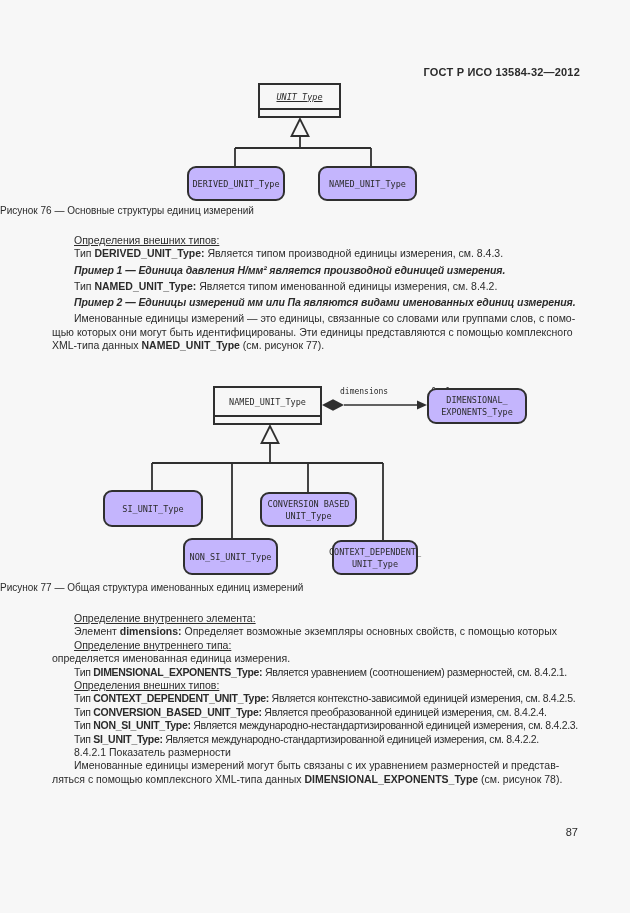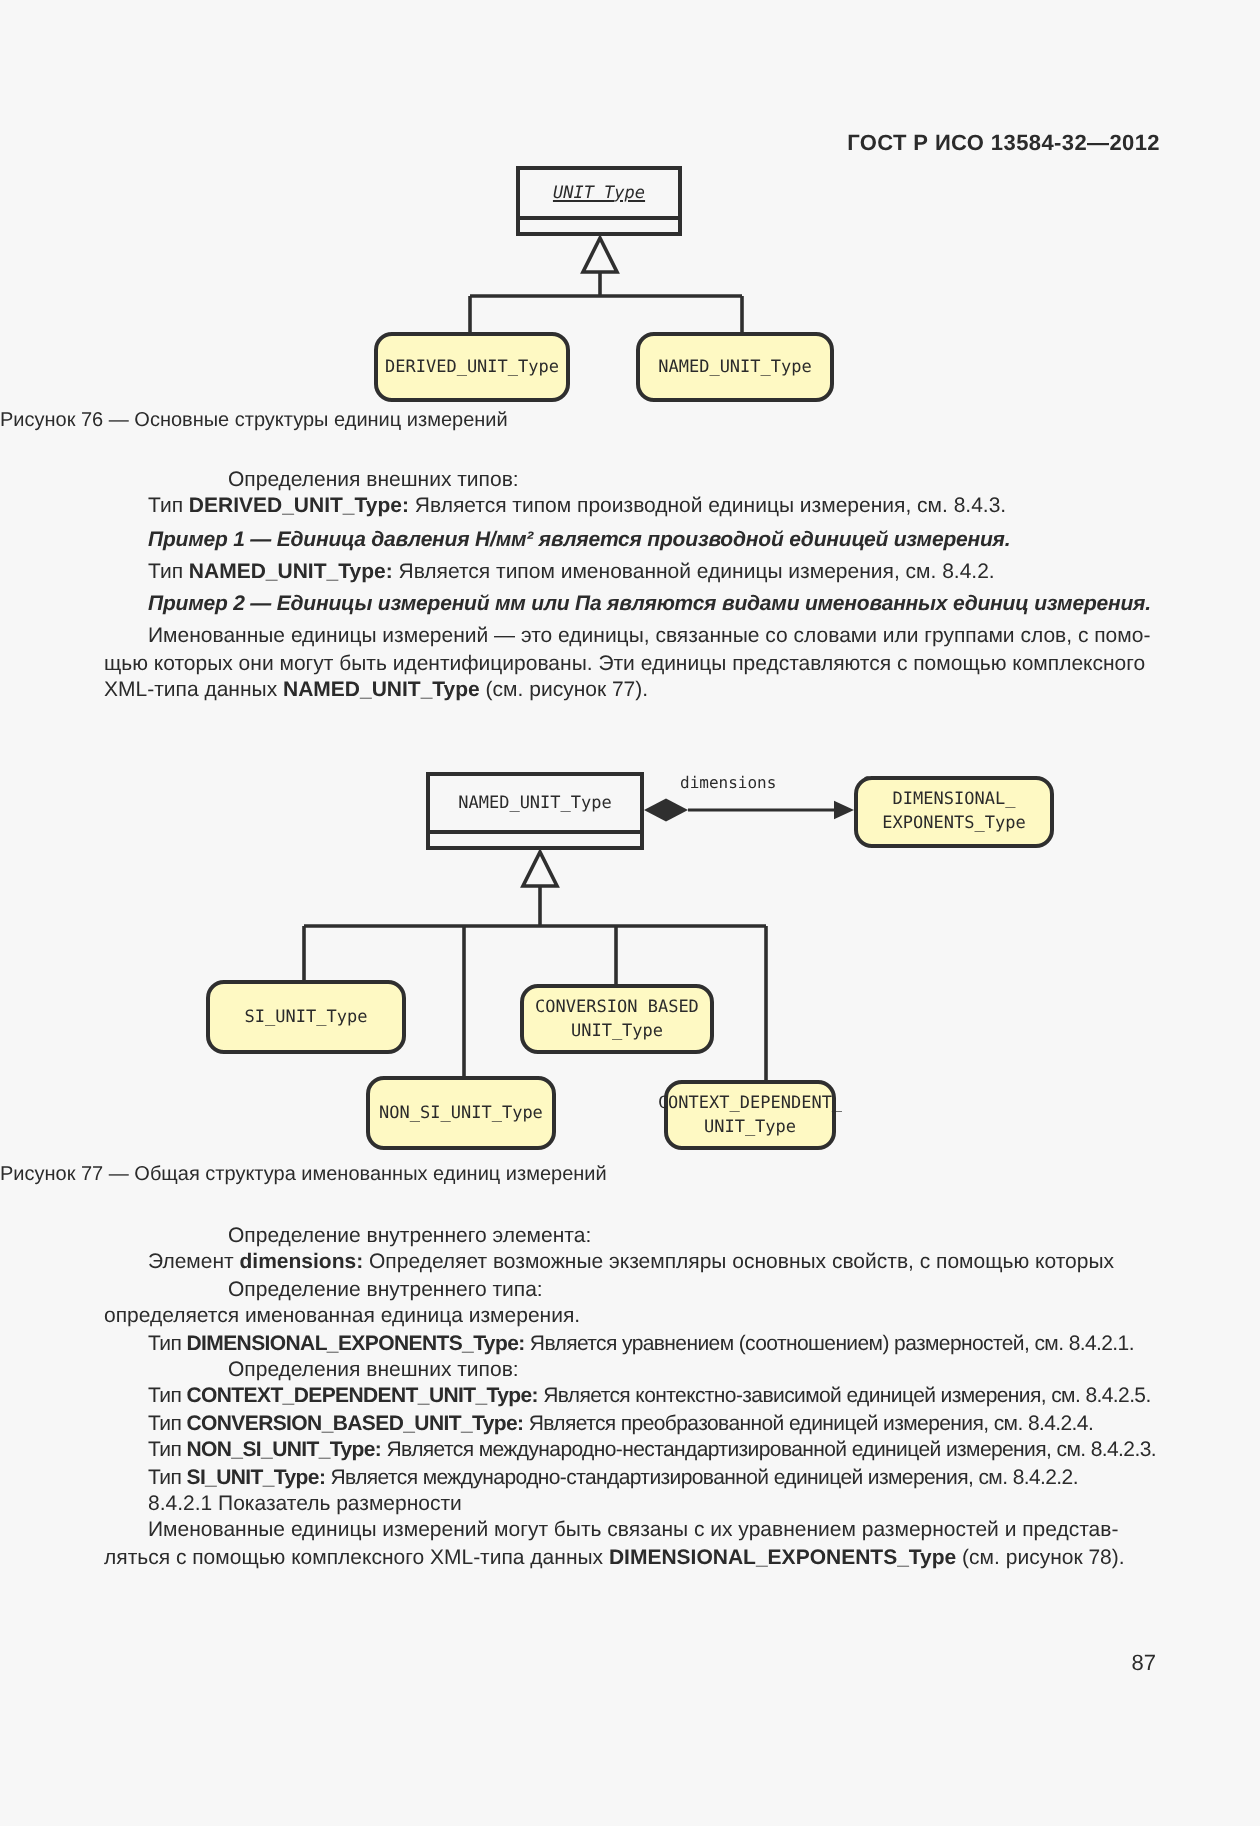--- a/index.html
+++ b/index.html
@@ -30,21 +30,21 @@
   }
   .clsbox .clslbl{
     flex:1;display:flex;align-items:center;justify-content:center;
     font-family:"DejaVu Sans Mono",monospace;font-size:8.5px;white-space:nowrap;
   }
   .clsbox .clslbl.it{font-style:italic;text-decoration:underline;}
   .clsbox .strip{height:6px;border-top:2px solid #2f2f2f;}
 
   
   .rbox{
-    position:absolute;border:2px solid #2f2f2f;border-radius:9px;background:#fef9c3;
+    position:absolute;border:2px solid #2f2f2f;border-radius:9px;background:#c4b5fd;
     display:flex;flex-direction:column;align-items:center;justify-content:center;
     font-family:"DejaVu Sans Mono",monospace;font-size:8.5px;line-height:12px;
     text-align:center;box-sizing:border-box;white-space:nowrap;
   }
 
   .assoc-labels{
     position:absolute;left:340px;top:387px;width:80px;
     display:flex;justify-content:space-between;
     font-family:"DejaVu Sans Mono",monospace;font-size:8px;gap:43px;
   }
@@ -52,21 +52,21 @@
   .caption{
     position:absolute;left:0;width:630px;text-align:left;font-size:10px;
   }
 
   .tblock{
     position:absolute;left:52px;width:531px;
     font-size:10.5px;line-height:13.4px;
   }
   .line{white-space:nowrap;}
   .ind{text-indent:22px;}
-  .u{margin-left:40px;}
+  .u{text-decoration:underline;}
   .b{font-weight:bold;}
   .ex{font-weight:bold;font-style:italic;margin:2.8px 0;letter-spacing:-.1px;}
   .tight{letter-spacing:-.3px;}
 </style>
 </head>
 <body>
 
 <div class="page">
 
   <div class="doc-header">ГОСТ Р ИСО 13584-32—2012</div>

